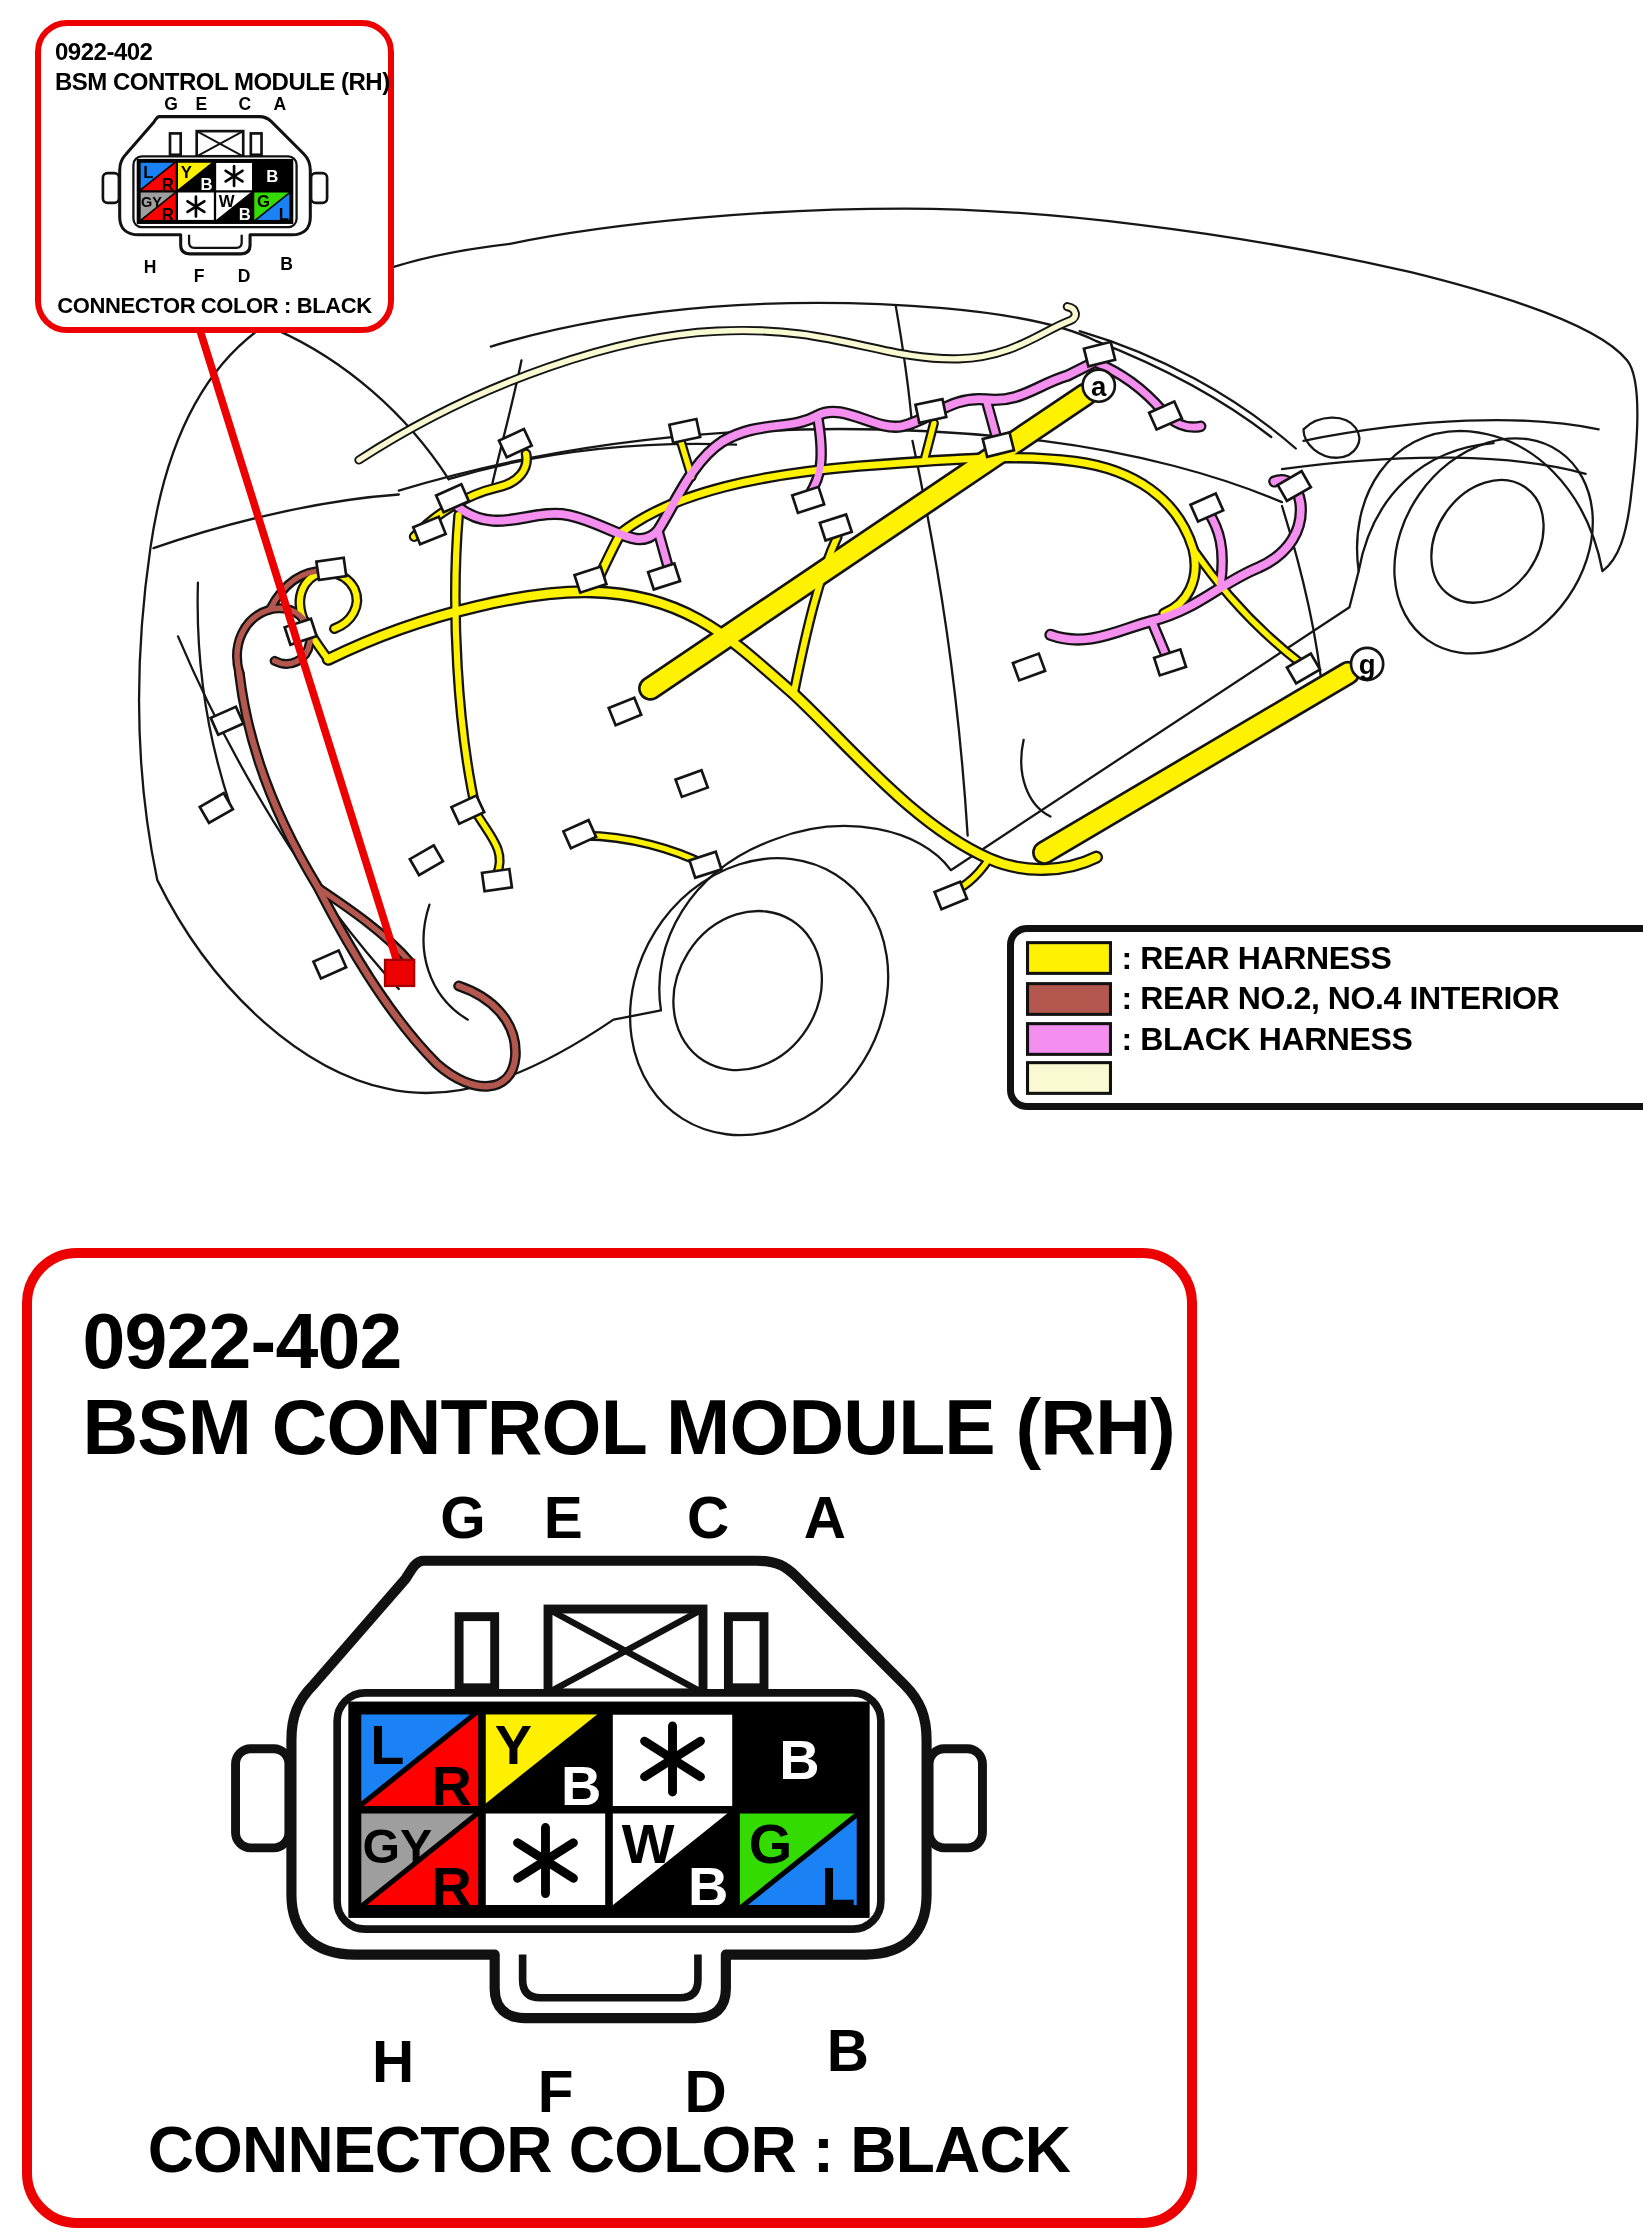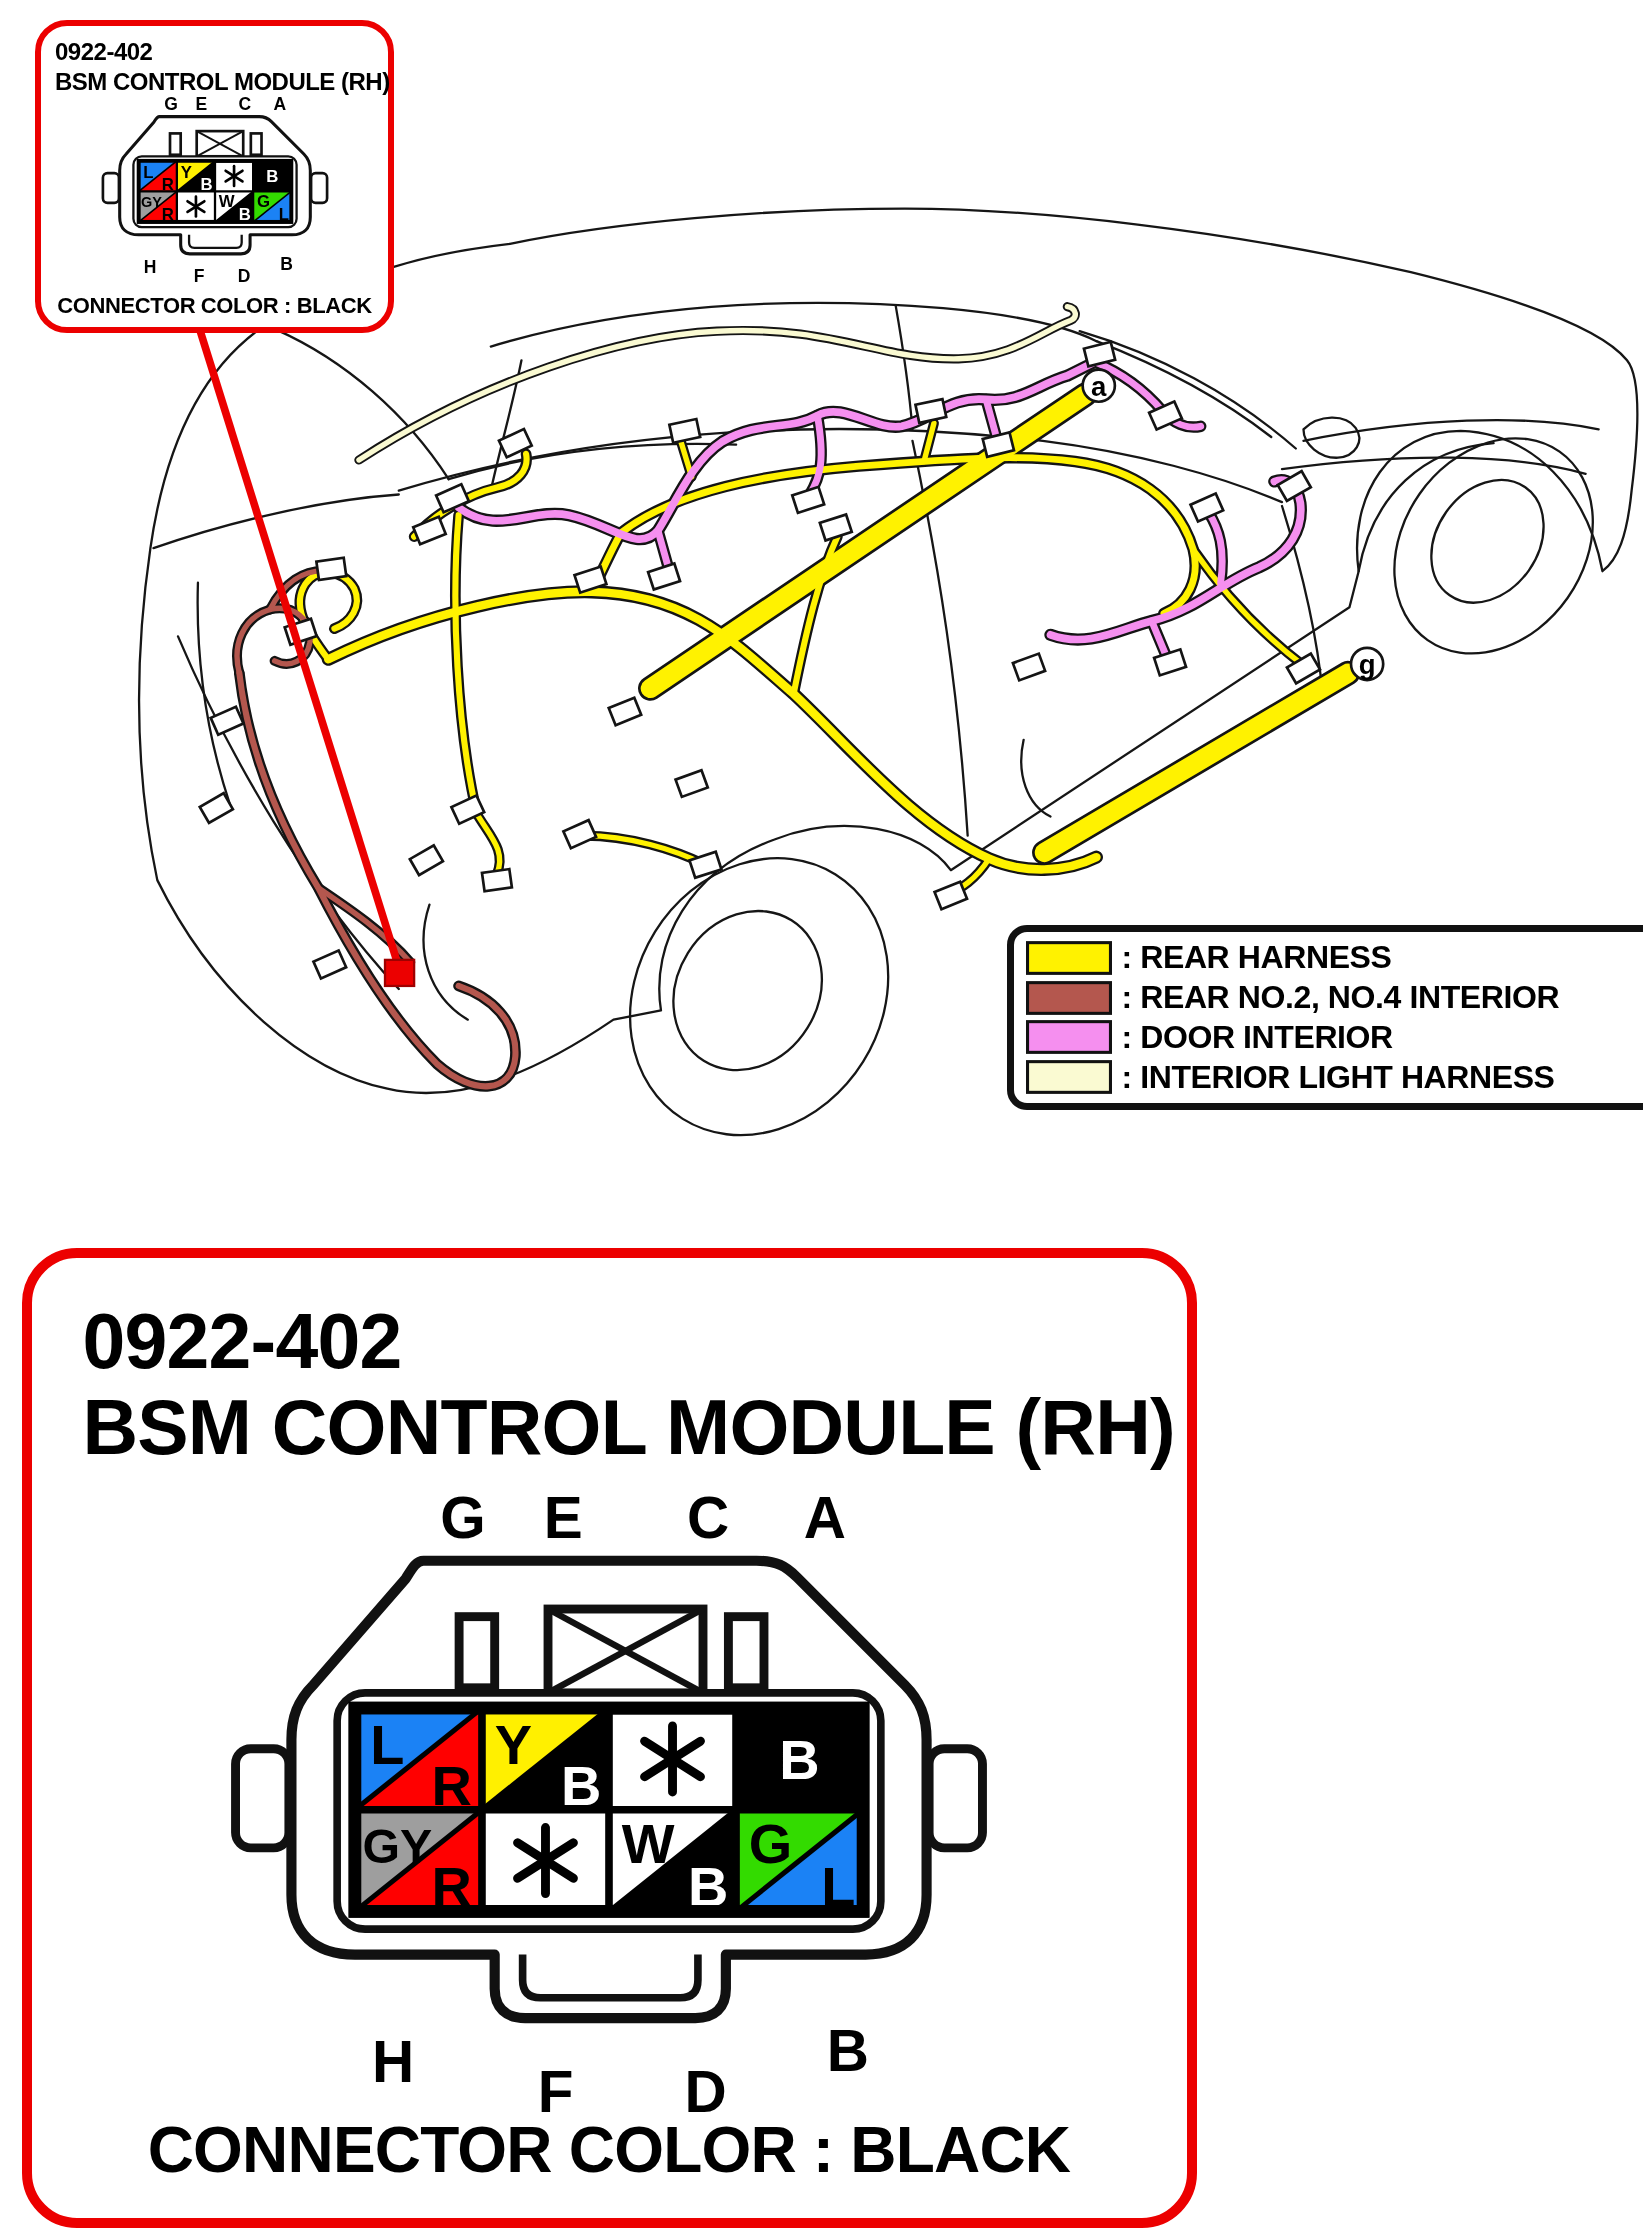--- a/index.html
+++ b/index.html
@@ -353,27 +353,26 @@
     <div class="row">
       <svg width="86" height="34" viewBox="0 0 112 44">
         <rect x="2" y="2" width="108" height="40" stroke="#111" stroke-width="4" fill="#B4574E"></rect>
       </svg>
       <span class="lab">: REAR NO.2, NO.4 INTERIOR</span>
     </div>
     <div class="row">
       <svg width="86" height="34" viewBox="0 0 112 44">
         <rect x="2" y="2" width="108" height="40" stroke="#111" stroke-width="4" fill="#F58FEF"></rect>
       </svg>
-      <span class="lab">: DOOR INTERIOR</span>
+      <span class="lab">: BLACK HARNESS</span>
     </div>
     <div class="row">
       <svg width="86" height="34" viewBox="0 0 112 44">
         <rect x="2" y="2" width="108" height="40" stroke="#111" stroke-width="4" fill="#FAFAD2"></rect>
       </svg>
-      <span class="lab">: INTERIOR LIGHT HARNESS</span>
     </div>
   </div>
 
   <div class="detail">
     <div class="ttl">
       <div>0922-402</div>
       <div>BSM CONTROL MODULE (RH)</div>
     </div>
     <div class="conn-slot">
   <svg viewBox="0 0 640 520">

